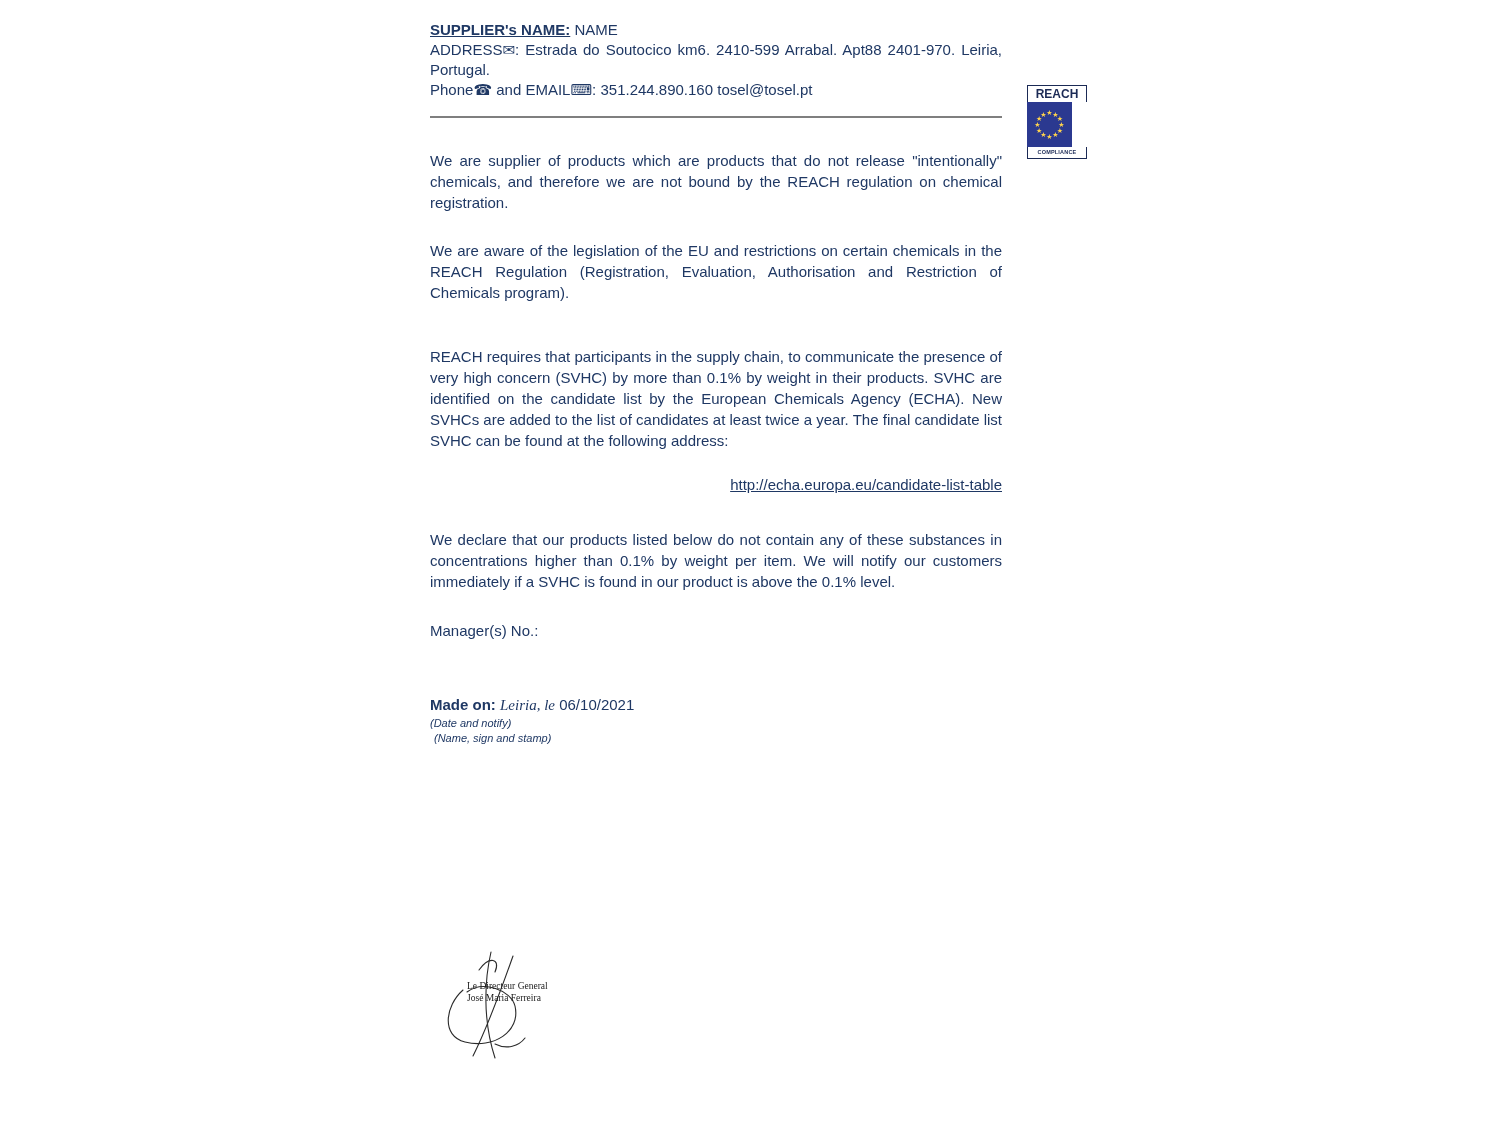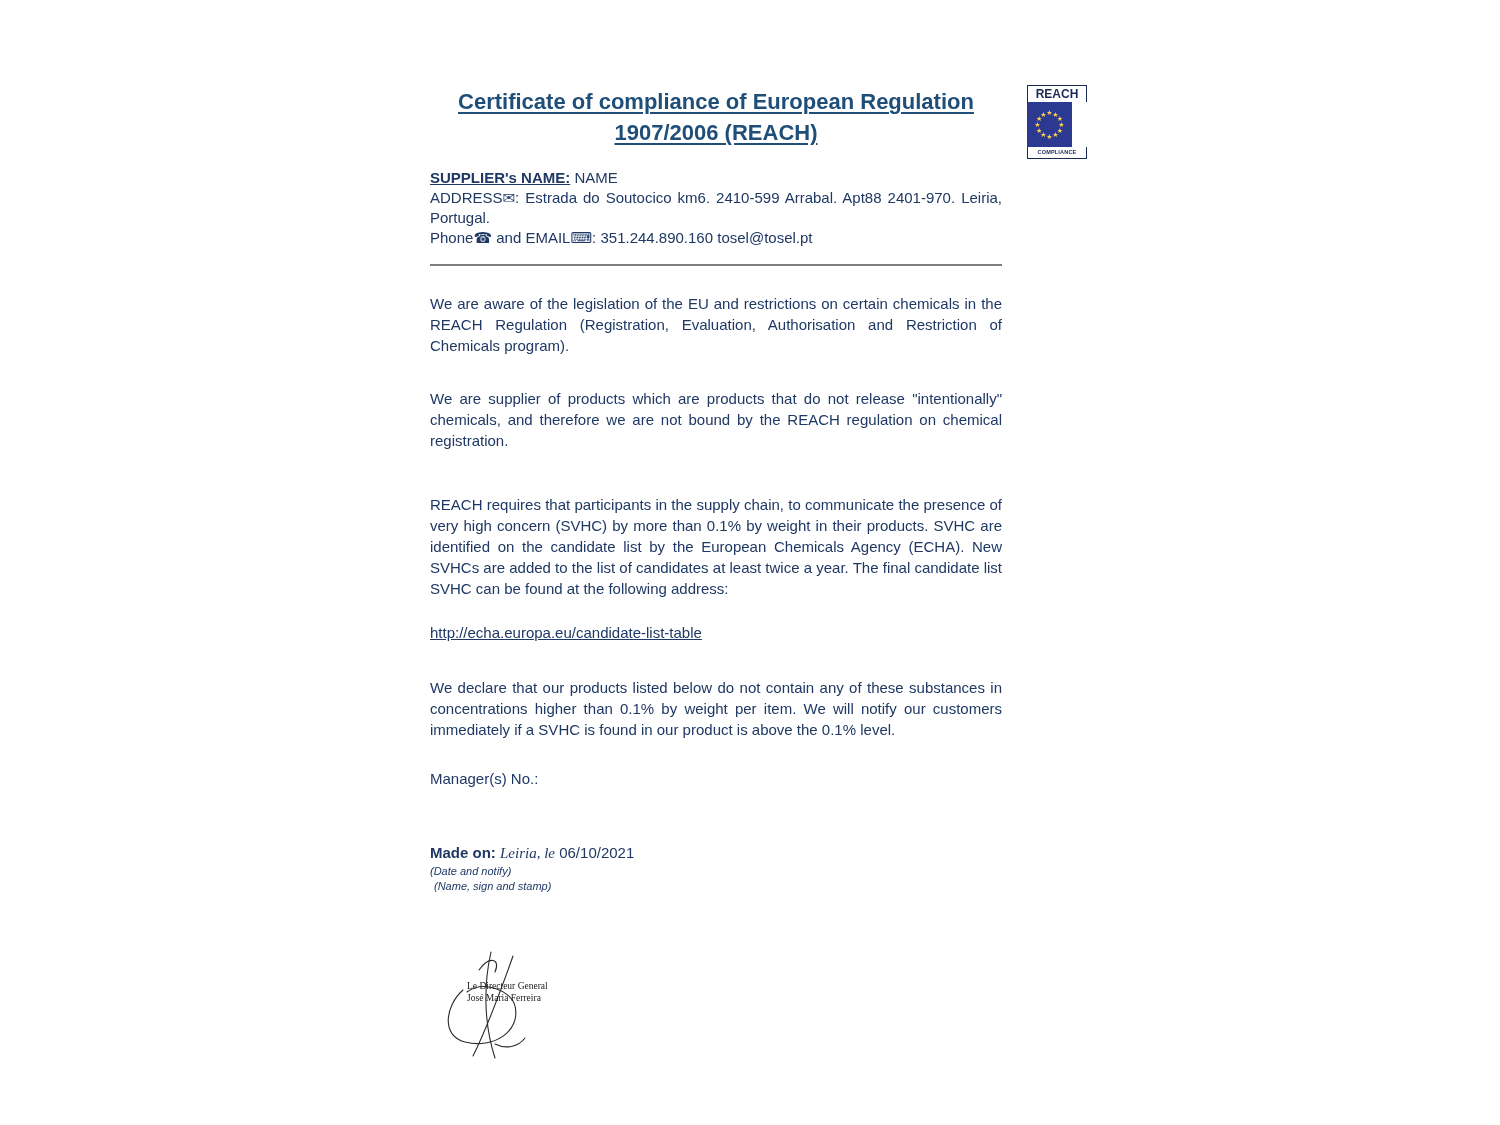--- a/index.html
+++ b/index.html
@@ -47,21 +47,21 @@
   .para {
     text-align: justify;
     font-size: 15px;
     line-height: 21px;
   }
   .p1 { margin-top: 27px; }
   .p2 { margin-top: 32px; }
   .p3 { margin-top: 43px; }
   .link-row {
     margin-top: 25px;
-    text-align: left;
+    text-align: right;
     font-size: 15px;
   }
   .link-row a {
     color: #1F3864;
     text-decoration: underline;
     cursor: pointer;
   }
   .p4 { margin-top: 36px; }
   .article-row { margin-top: 30px; font-size: 15px; }
   .made-on { margin-top: 57px; font-size: 15px; }
@@ -146,43 +146,39 @@
           <text x="12.1" y="19">★</text>
           <text x="16.5" y="14.6">★</text>
         </g>
       </svg>
     </div>
     <div class="logo-bottom">COMPLIANCE</div>
   </div>
 
   <div class="content">
 
-    <h1 class="title">
-      <span class="u">Certificate of compliance of European Regulation</span><br>
-      <span class="u">1907/2006 (REACH)</span>
-    </h1>
 
     <div class="supplier">
       <div class="line nojust">
         <span class="bold underline">SUPPLIER's NAME:</span>
         <span>NAME</span>
       </div>
       <div class="line">
         <span>ADDRESS</span><span class="icon-glyph">✉</span><span>: Estrada do Soutocico km6. 2410-599 Arrabal. Apt88 2401-970. Leiria, Portugal.</span>
       </div>
       <div class="line nojust">
         <span>Phone</span><span class="icon-glyph">☎</span><span> and EMAIL</span><span class="icon-glyph">⌨</span><span>: 351.244.890.160 tosel@tosel.pt</span>
       </div>
     </div>
 
     <hr class="rule">
 
+    <p class="para p2">We are supplier of products which are products that do not release "intentionally" chemicals, and therefore we are not bound by the REACH regulation on chemical registration.</p>
+
     <p class="para p1">We are aware of the legislation of the EU and restrictions on certain chemicals in the REACH Regulation (Registration, Evaluation, Authorisation and Restriction of Chemicals program).</p>
-
-    <p class="para p2">We are supplier of products which are products that do not release "intentionally" chemicals, and therefore we are not bound by the REACH regulation on chemical registration.</p>
 
     <p class="para p3">REACH requires that participants in the supply chain, to communicate the presence of very high concern (SVHC) by more than 0.1% by weight in their products. SVHC are identified on the candidate list by the European Chemicals Agency (ECHA). New SVHCs are added to the list of candidates at least twice a year. The final candidate list SVHC can be found at the following address:</p>
 
     <div class="link-row">
       <a>http://echa.europa.eu/candidate-list-table</a>
     </div>
 
     <p class="para p4">We declare that our products listed below do not contain any of these substances in concentrations higher than 0.1% by weight per item. We will notify our customers immediately if a SVHC is found in our product is above the 0.1% level.</p>
 
     <div class="article-row">Manager(s) No.:</div>

